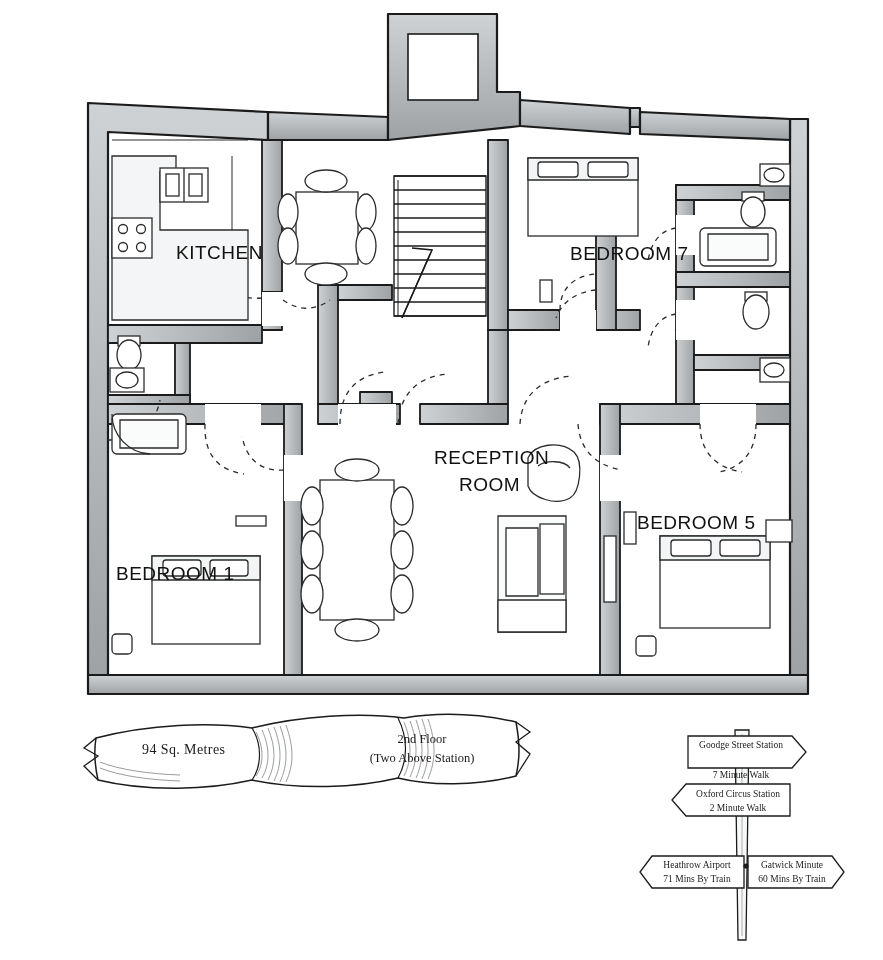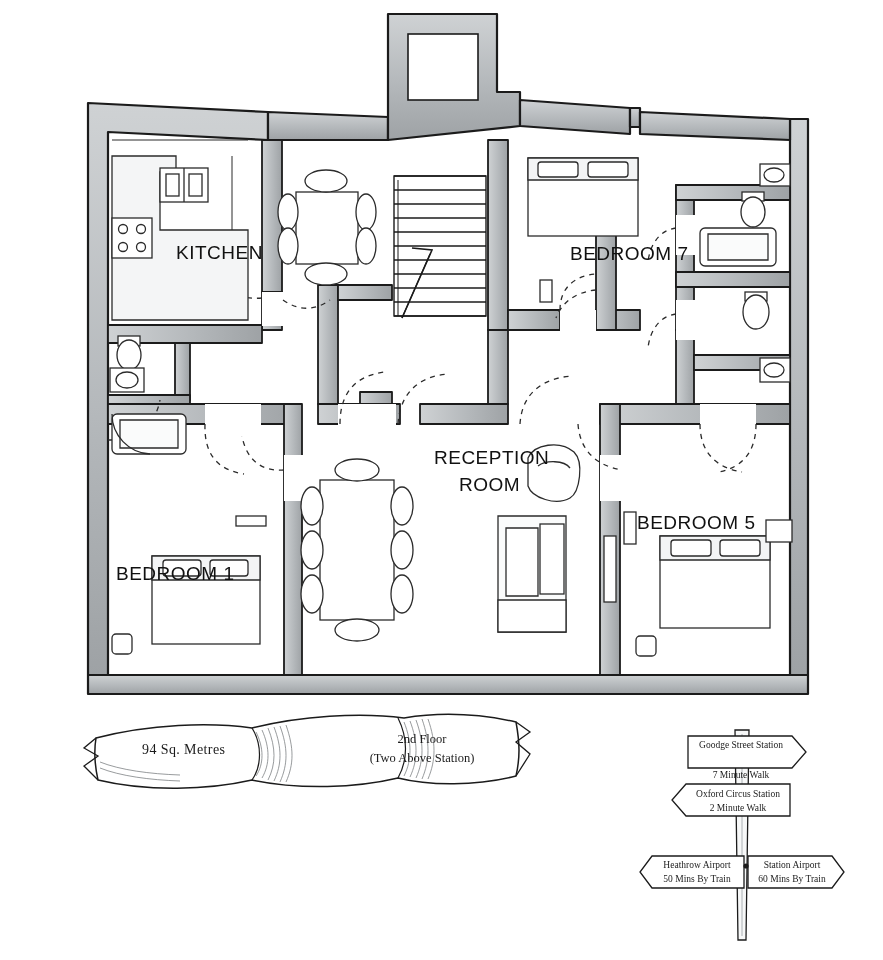--- a/index.html
+++ b/index.html
@@ -370,18 +370,18 @@
   <div class="banner-text banner-floor" style="left:362px; top:731px; width:120px;">2nd Floor</div>
   <div class="banner-text banner-floor" style="left:346px; top:750px; width:152px;">(Two Above Station)</div>
 
   <div class="sign-text" style="left:692px; top:739px; width:98px;">Goodge Street Station</div>
   <div class="sign-text" style="left:692px; top:753px; width:98px;margin-top:16px;">7 Minute Walk</div>
 
   <div class="sign-text" style="left:688px; top:788px; width:100px;">Oxford Circus Station</div>
   <div class="sign-text" style="left:688px; top:802px; width:100px;">2 Minute Walk</div>
 
   <div class="sign-text" style="left:652px; top:859px; width:90px;text-align:center;">Heathrow Airport</div>
-  <div class="sign-text" style="left:652px; top:873px; width:90px;">50 Mins By Train</div>
-
-  <div class="sign-text" style="left:752px; top:859px; width:80px;">Station Airport</div>
+  <div class="sign-text" style="left:652px; top:873px; width:90px;">71 Mins By Train</div>
+
+  <div class="sign-text" style="left:752px; top:859px; width:80px;">Gatwick Minute</div>
   <div class="sign-text" style="left:752px; top:873px; width:80px;">60 Mins By Train</div>
 
 </div>
 
 </body></html>

